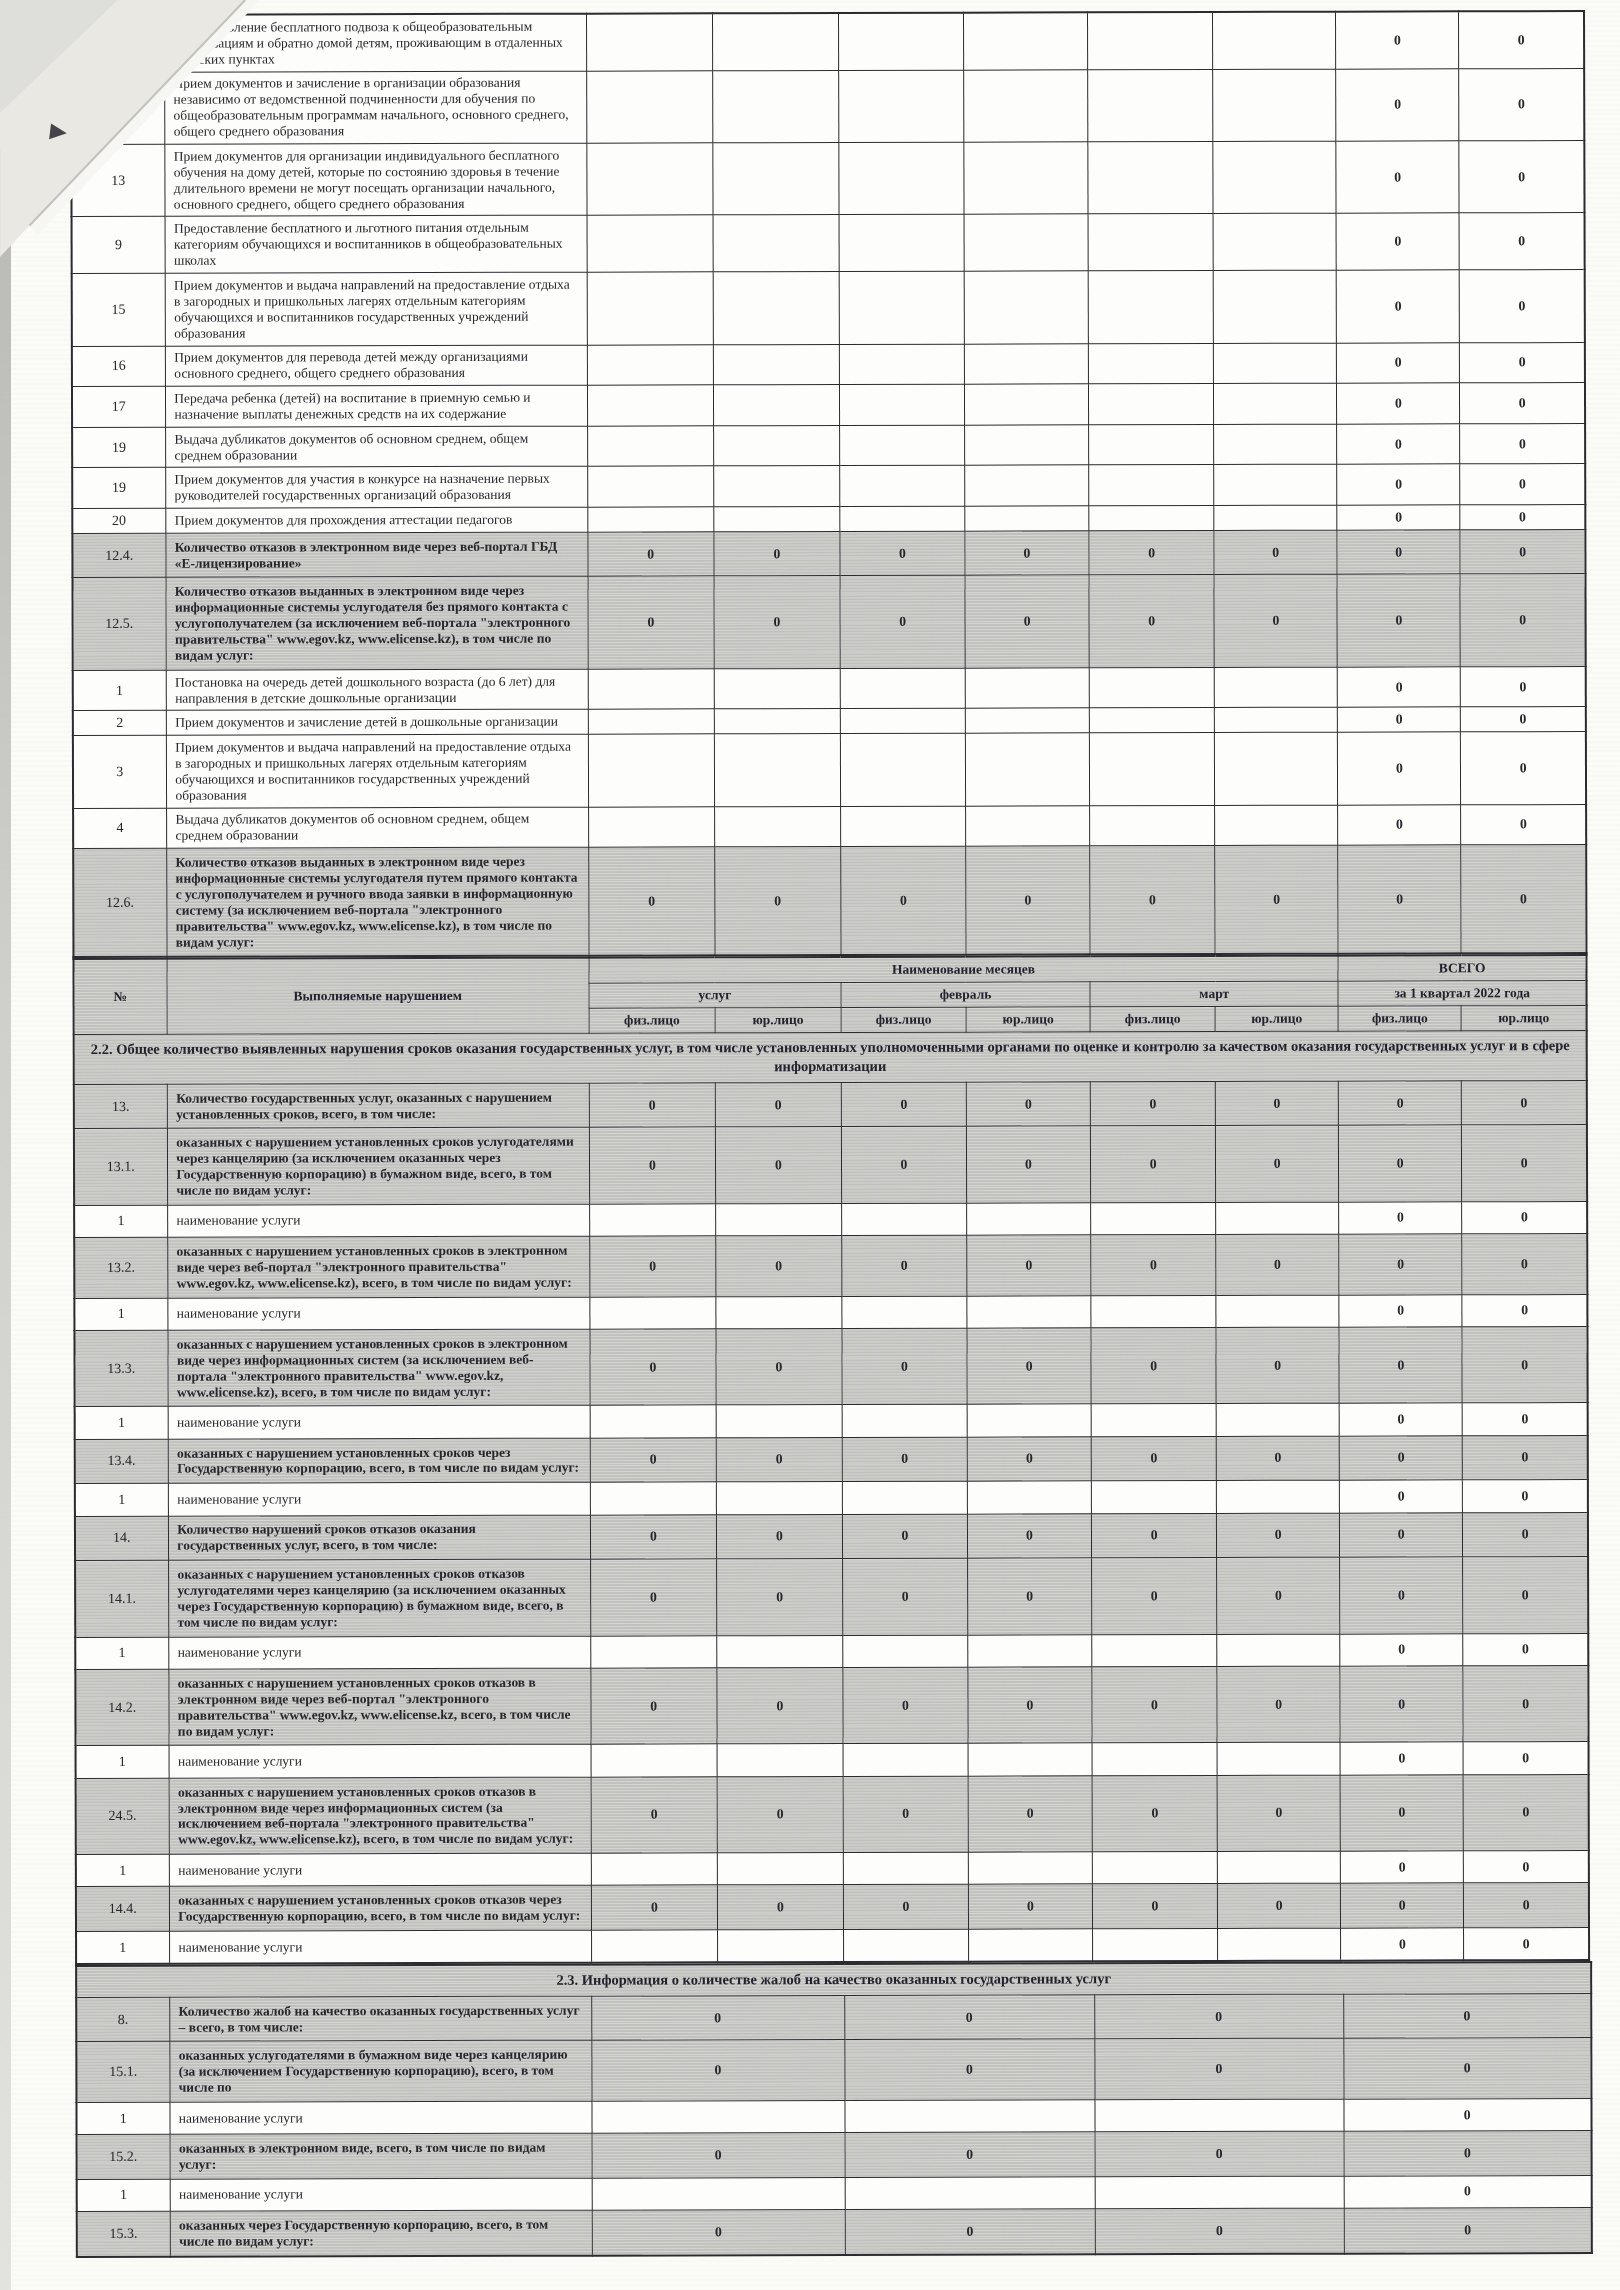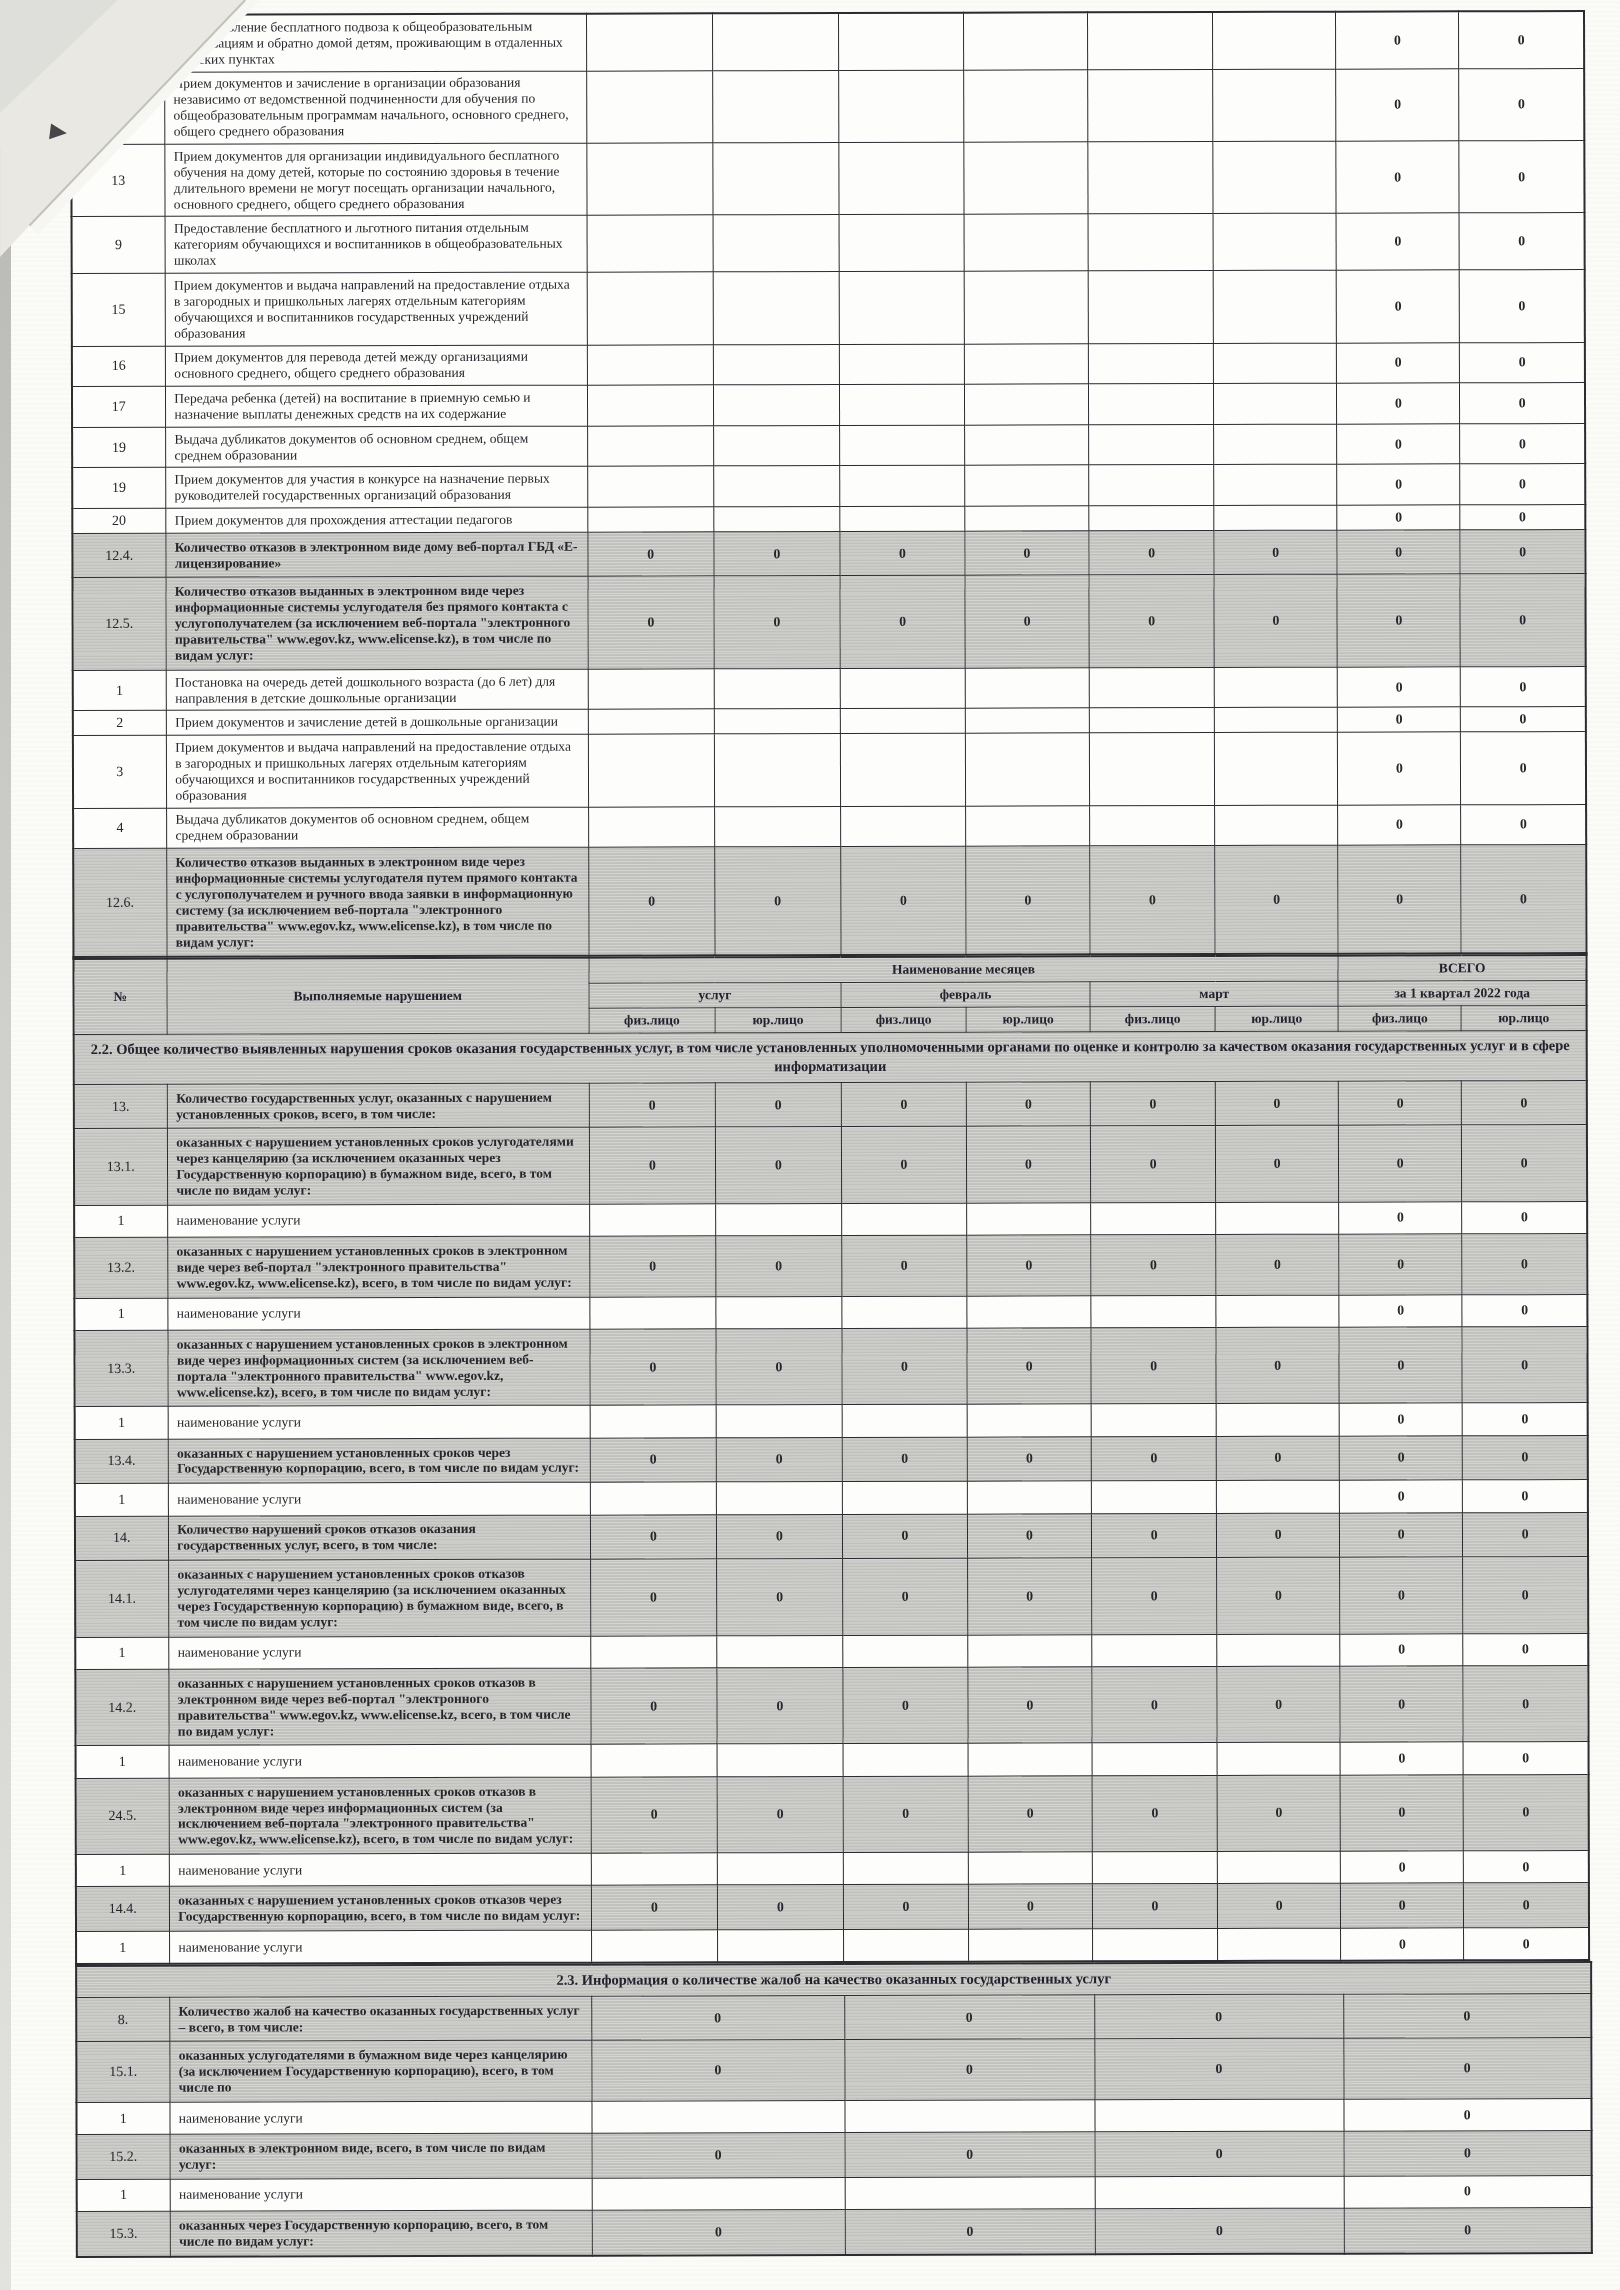--- a/index.html
+++ b/index.html
@@ -170,21 +170,21 @@
             <td class="val"></td>
             <td class="val"></td>
             <td class="val"></td>
             <td class="val"></td>
             <td class="val"></td>
             <td class="val g">0</td>
             <td class="val g">0</td>
           </tr>
           <tr class="r-gray">
             <td class="num g">12.4.</td>
-            <td class="desc g">Количество отказов в электронном виде дому веб-портал ГБД «Е-лицензирование»</td>
+            <td class="desc g">Количество отказов в электронном виде через веб-портал ГБД «Е-лицензирование»</td>
             <td class="val g">0</td>
             <td class="val g">0</td>
             <td class="val g">0</td>
             <td class="val g">0</td>
             <td class="val g">0</td>
             <td class="val g">0</td>
             <td class="val g">0</td>
             <td class="val g">0</td>
           </tr>
           <tr class="r-gray">

